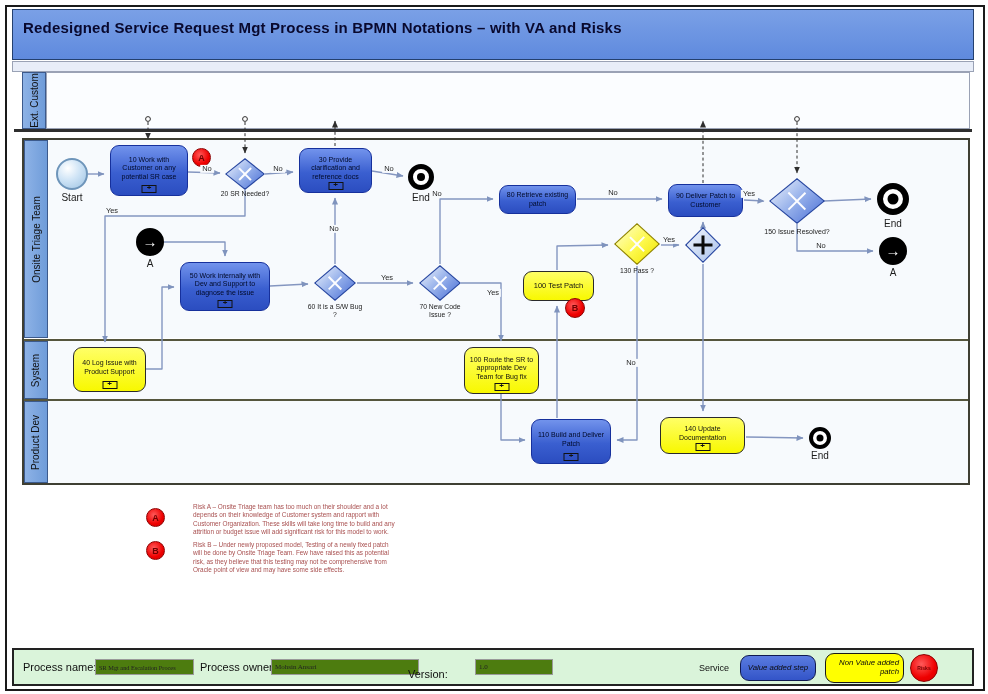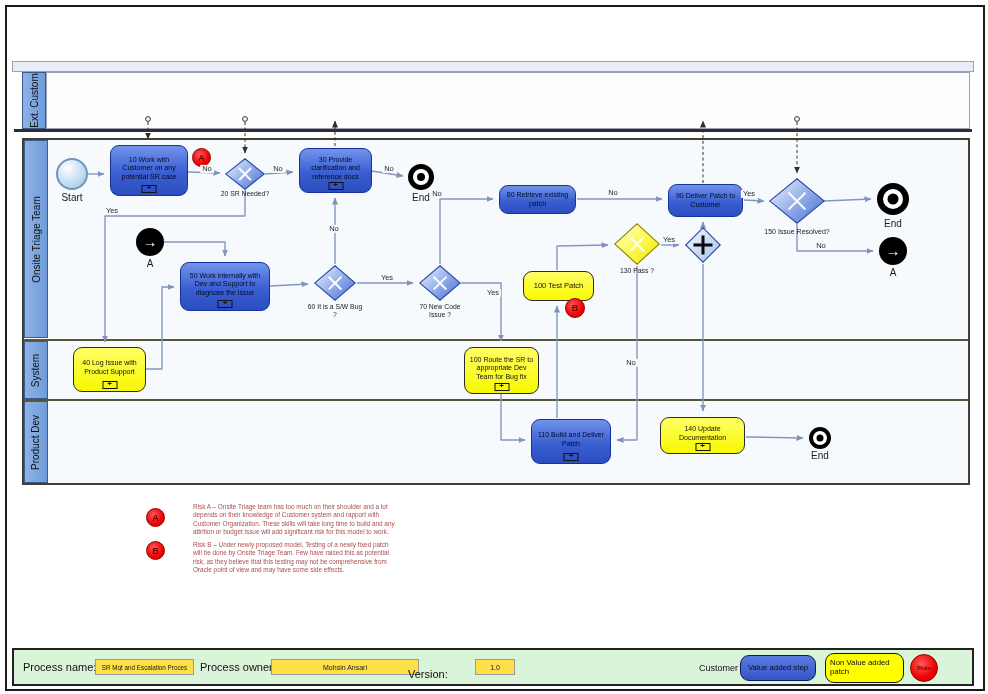--- a/index.html
+++ b/index.html
@@ -50,29 +50,32 @@
   .linkev::before{content:"\2192";font-size:15px;font-weight:bold;line-height:1;margin-top:-1px;}
   .riskc{position:absolute;border-radius:50%;background:radial-gradient(circle at 40% 35%,#ff5a5a,#ee0000 60%,#d40000);border:1.5px solid #8e0000;box-sizing:border-box;display:flex;align-items:center;justify-content:center;font-weight:bold;color:#6e0000;}
   .nlabel{position:absolute;font-size:10px;color:#1c1c1c;transform:translateX(-50%);text-align:center;line-height:1.15;}
   .elabel{position:absolute;font-size:7.5px;color:#2a2a2a;transform:translate(-50%,-50%);background:#f7fafd;padding:0 2px;line-height:1.1;}
   .wires{position:absolute;left:0;top:0;pointer-events:none;}
   
   .notetxt{position:absolute;width:206px;font-size:6.4px;line-height:1.3;color:#a84f4f;}
   
   .footer{position:absolute;left:12px;top:648px;width:962px;height:38px;background:#daf4da;border:2px solid #222;box-sizing:border-box;}
   .flabel{position:absolute;top:11px;font-size:11px;color:#101010;}
-  .finput{position:absolute;top:9px;height:16px;border:1px solid #9a9a9a;background:#fde047;box-sizing:border-box;font-family:Liberation Sans, sans-serif;font-size:7px;padding:0 3px;color:#222;text-align:center;}
-  .legend-chip{position:absolute;border-radius:9px;box-sizing:border-box;display:flex;align-items:center;justify-content:center;text-align:left;font-size:7.8px;color:#0c0c0c;line-height:1.15;padding:1px 4px;}
+  .finput{position:absolute;top:9px;height:16px;border:1px solid #9a9a9a;background:#4d7c0f;box-sizing:border-box;font-family:Liberation Serif, serif;font-size:7px;padding:0 3px;color:#222;}
+  .legend-chip{position:absolute;border-radius:9px;box-sizing:border-box;display:flex;align-items:center;justify-content:center;text-align:right;font-size:7.8px;color:#0c0c0c;line-height:1.15;padding:1px 4px;font-style:italic;}
 </style>
 </head>
 <body>
 
 <div id="page">
   <div class="frame"></div>
 
+  <div class="titlebar">
+    <div class="txt">Redesigned Service Request Mgt Process in BPMN Notations – with VA and Risks</div>
+  </div>
   <div class="substrip"></div>
 
   <div class="lane-label" style="left:22px;top:72px;width:24px;height:57px;">
     <span>Ext. Custom</span>
   </div>
   <div class="lane-body" style="left:46px;top:72px;width:924px;height:57px;background:#fbfdff;"></div>
   <div class="ext-bottom"></div>
 
   <div class="lane-label" style="left:24px;top:140px;width:24px;height:198px;">
     <span>Onsite Triage Team</span>
@@ -253,22 +256,22 @@
       <span>B</span>
     </div>
   <div class="notetxt" style="left:193px;top:541px;">Risk B – Under newly proposed model, Testing of a newly fixed patch will be done by Onsite Triage Team. Few have raised this as potential risk, as they believe that this testing may not be comprehensive from Oracle point of view and may have some side effects.</div>
 
   <div class="footer">
     <div class="flabel" style="left:9px;">Process name:</div>
     <input class="finput" style="left: 81px; width: 99px; font-size: 6.3px;" type="text" value="SR Mgt and Escalation Proces">
     <div class="flabel" style="left:186px;">Process owner:</div>
     <input class="finput" style="left: 257px; width: 148px;" type="text" value="Mohsin Ansari">
     <div class="flabel" style="left:394px;margin-top:7px;">Version:</div>
-    <input class="finput" style="left: 461px; width: 40px;" type="text" value="1.0">
-    <div class="flabel" style="left:685px;font-size:9px;top:13px;">Customer</div>
+    <input class="finput" style="left: 461px; width: 78px;" type="text" value="1.0">
+    <div class="flabel" style="left:685px;font-size:9px;top:13px;">Service</div>
     <div class="legend-chip" style="left:726px;top:5px;width:76px;height:26px;background:linear-gradient(#5a7ce0,#3354c8);border:1.5px solid #101a50;">
       <span>Value added step</span>
     </div>
     <div class="legend-chip" style="left:811px;top:3px;width:79px;height:30px;background:#ffff00;border:1.5px solid #1a1a1a;">
       <span>Non Value added patch</span>
     </div>
     <div class="riskc" style="left:896px;top:4px;width:28px;height:28px;font-size:5px;">
       <span>Risks</span>
     </div>
   </div>

